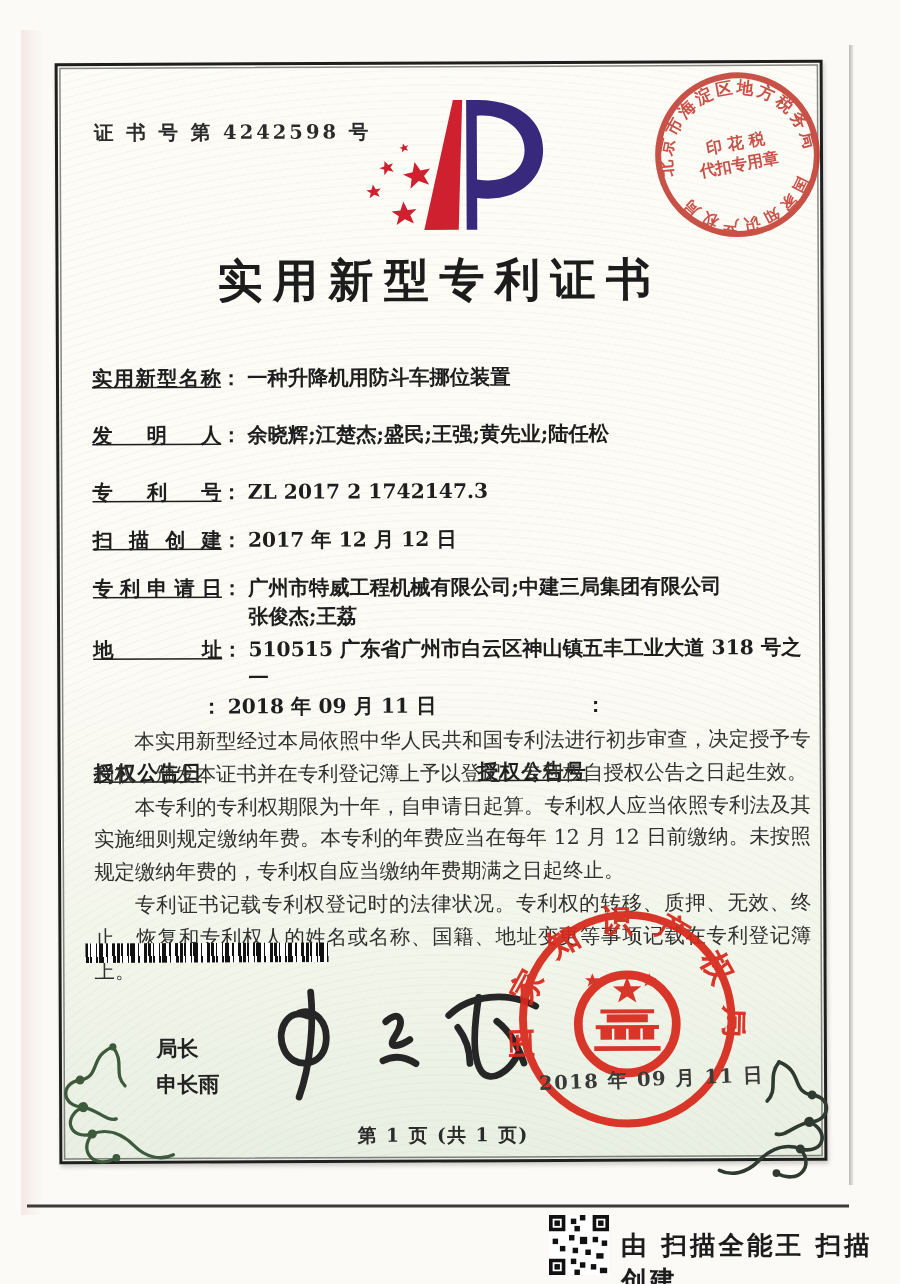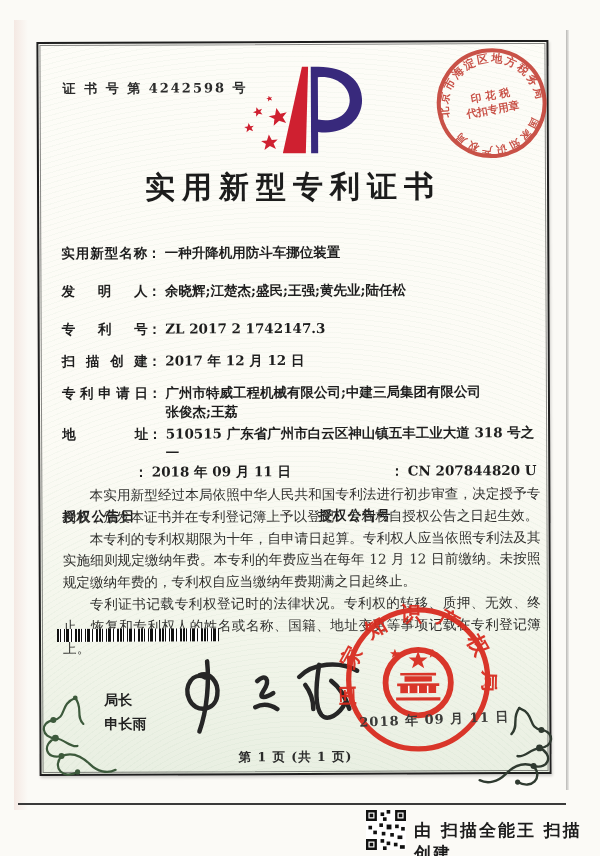--- a/index.html
+++ b/index.html
@@ -25,21 +25,21 @@
     box-shadow:1px 2px 3px rgba(0,0,0,.18);
   }
   .cert-inner-line{position:absolute;inset:1px;border:1px solid rgba(40,40,40,.55);pointer-events:none;}
   .cert-no{position:absolute;left:24px;top:36px;font-size:13px;font-weight:600;letter-spacing:2px;color:#2b2b2b;}
   .logo{position:absolute;left:184px;top:14px;width:150px;height:106px;}
   .tax-stamp{position:absolute;left:392px;top:0px;width:122px;height:122px;transform:rotate(-10deg);opacity:.88;}
   .title{position:absolute;left:0;top:124px;width:100%;text-align:center;
     font-size:30px;font-weight:700;letter-spacing:7px;color:#1c1c1c;}
   .rows{position:absolute;left:22px;top:0;width:478px;font-size:13.5px;font-weight:600;color:#1e1e1e;}
   .row{position:absolute;display:flex;align-items:flex-start;width:478px;line-height:19px;}
-  .lbl{display:inline-block;text-align:justify;text-align-last:justify;white-space:nowrap;flex:0 0 auto;}
+  .lbl{display:inline-block;text-align:justify;text-align-last:justify;white-space:nowrap;flex:0 0 auto;text-decoration:underline;}
   .lbl-w{width:86px;}
   .lbl-s{width:72px;margin-top:44px;}
   .colon{flex:0 0 auto;margin-right:4px;}
   .val{flex:1 1 auto;}
   .r-name{top:200px;}
   .r-inv{top:238px;}
   .r-pat{top:276px;}
   .r-fil{top:308px;}
   .r-own{top:340px;}
   .r-addr{top:381px;}
@@ -153,21 +153,20 @@
     </div>
     <div class="row r-grant">
       <span class="pair">
         <span class="lbl lbl-s">授权公告日</span>
           <span class="colon">：</span>
         <span>2018 年 09 月 11 日</span>
       </span>
       <span class="pair pair2">
         <span class="lbl lbl-s">授权公告号</span>
           <span class="colon">：</span>
-        <span>CN 207844820 U</span>
       </span>
     </div>
   </div>
 
   <div class="body-text">
     <p>本实用新型经过本局依照中华人民共和国专利法进行初步审查，决定授予专利权，颁发本证书并在专利登记簿上予以登记。专利权自授权公告之日起生效。</p>
     <p>本专利的专利权期限为十年，自申请日起算。专利权人应当依照专利法及其实施细则规定缴纳年费。本专利的年费应当在每年 12 月 12 日前缴纳。未按照规定缴纳年费的，专利权自应当缴纳年费期满之日起终止。</p>
     <p>专利证书记载专利权登记时的法律状况。专利权的转移、质押、无效、终止、恢复和专利权人的姓名或名称、国籍、地址变更等事项记载在专利登记簿上。</p>
   </div>
 

